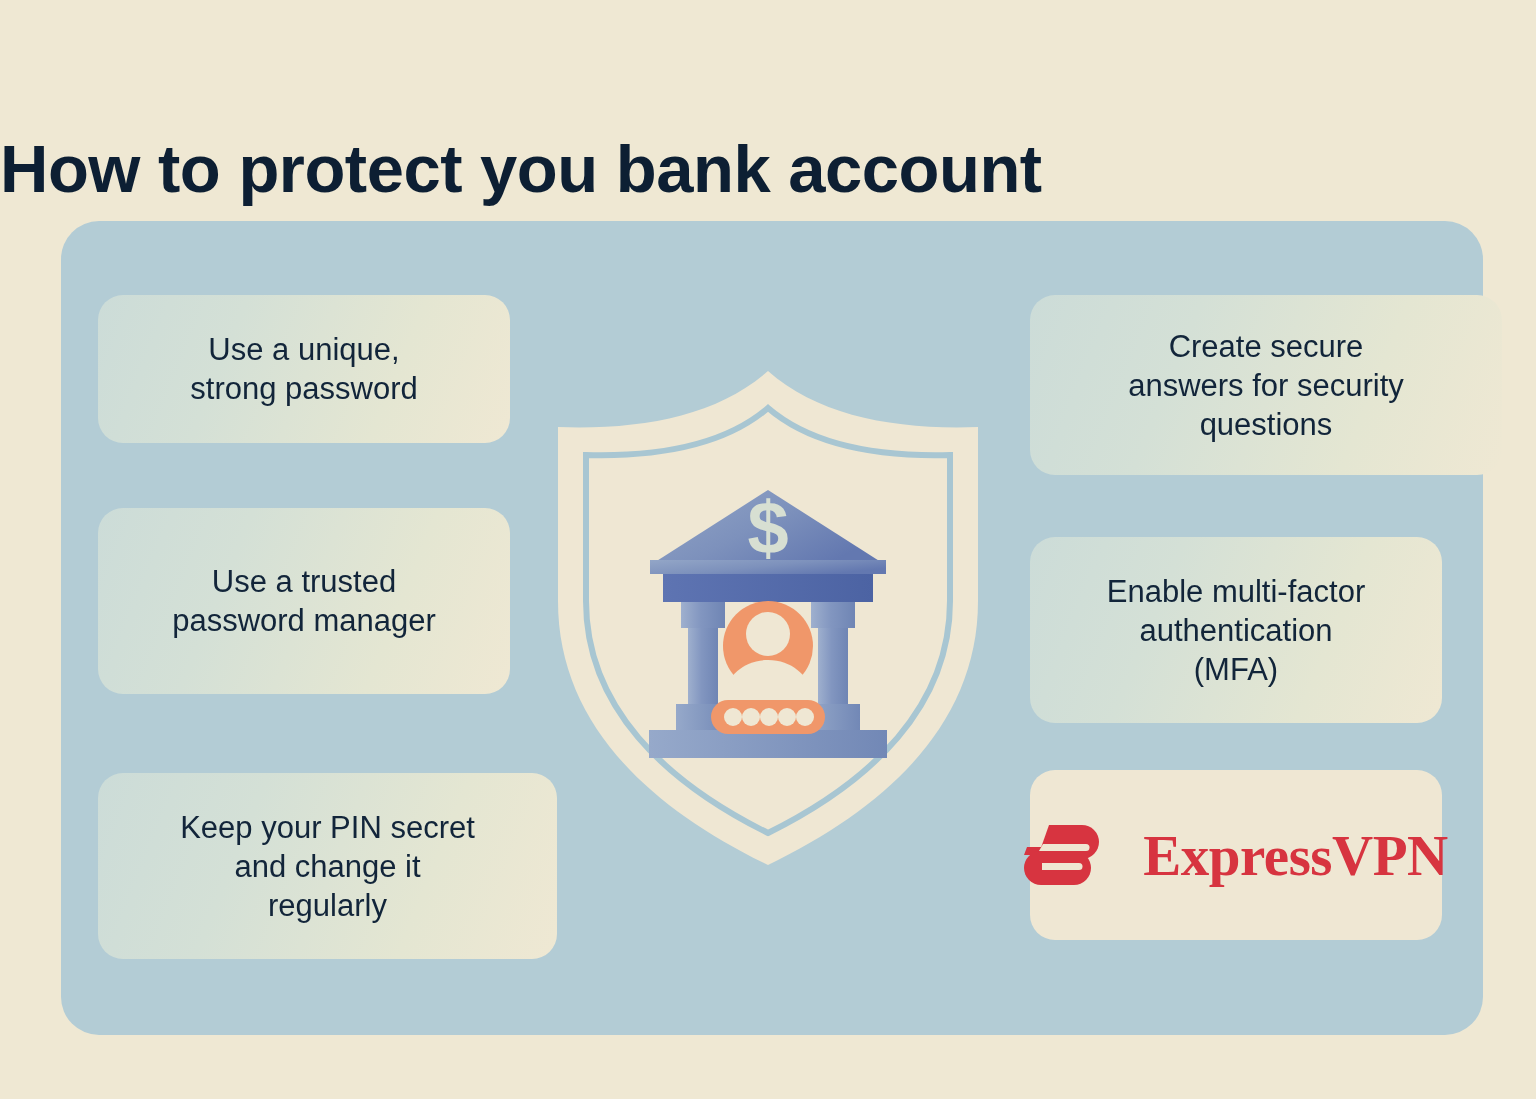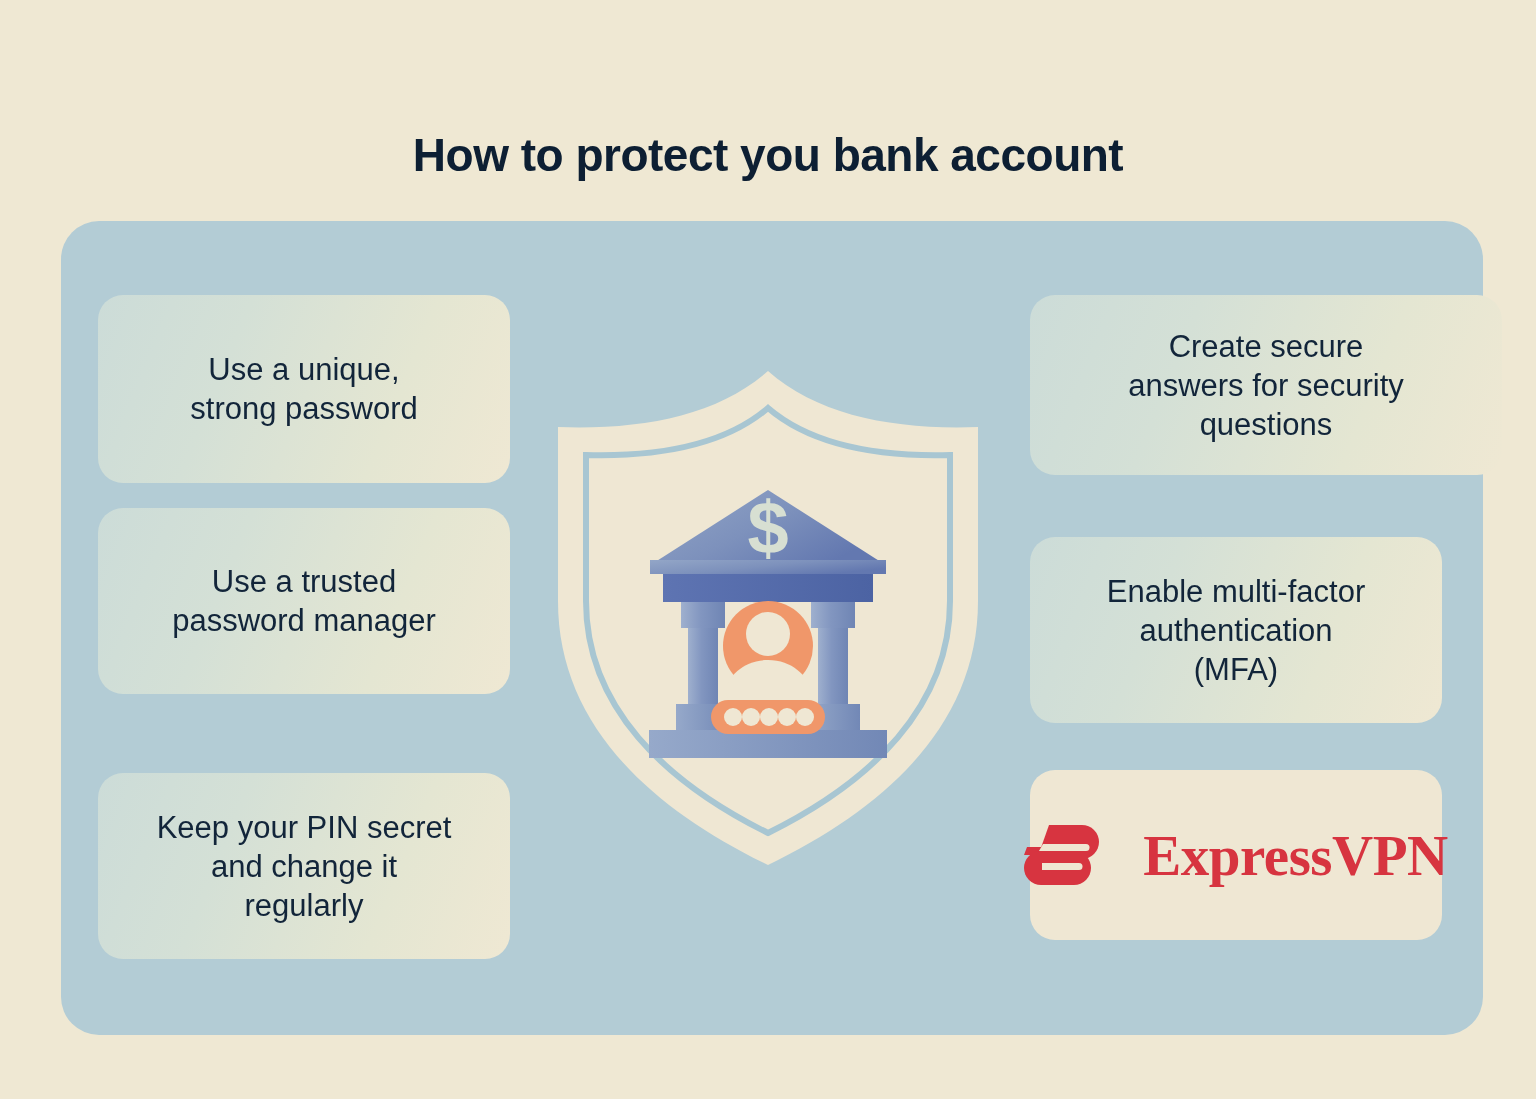--- a/index.html
+++ b/index.html
@@ -21,22 +21,22 @@
     height: 1099px;
     background: #EFE8D3;
   }
 
   
   .title {
     position: absolute;
     left: 0;
     top: 88px;
     width: 1536px;
-    text-align: center;
-    font-size: 46px;
+    text-align: left;
+    font-size: 67px;
     line-height: 72px;
     font-weight: 700;
     letter-spacing: -0.5px;
     color: #0D1F33;
   }
 
   
   .panel {
     position: absolute;
     left: 61px;
@@ -58,23 +58,23 @@
     color: #12253A;
     font-size: 31px;
     line-height: 39px;
     font-weight: 400;
     background: linear-gradient(112deg, #CCDCD8 0%, #D4E0D6 32%, #E4E6D2 70%, #EFE8D3 100%);
     box-sizing: border-box;
     padding: 10px 18px;
   }
   .card-text { white-space: pre-line; }
 
-  .card-l1 { left: 98px;  top: 295px; width: 412px; height: 188px; }
+  .card-l1 { left: 98px;  top: 295px; width: 412px; height: 148px; }
   .card-l2 { left: 98px;  top: 508px; width: 412px; height: 186px; }
-  .card-l3 { left: 98px;  top: 773px; width: 412px; height: 186px; }
+  .card-l3 { left: 98px;  top: 773px; width: 459px; height: 186px; }
 
   .card-r1 { left: 1030px; top: 295px; width: 472px; height: 180px; }
   .card-r2 { left: 1030px; top: 537px; width: 412px; height: 186px; }
 
   .card-logo {
     left: 1030px; top: 770px; width: 412px; height: 170px;
     background: #EFE7D3;
   }
 
   

